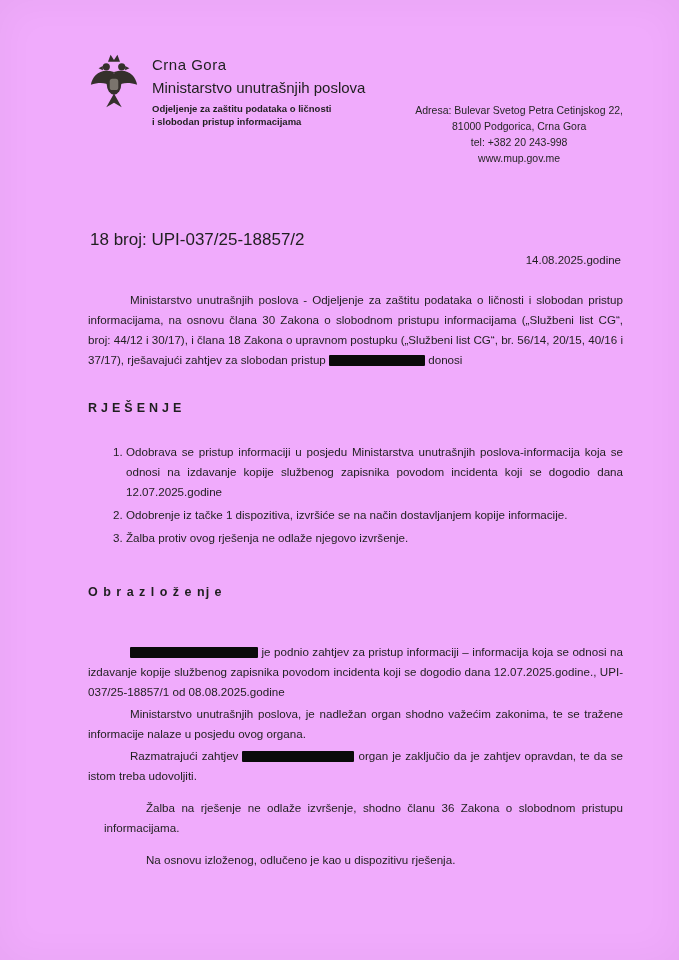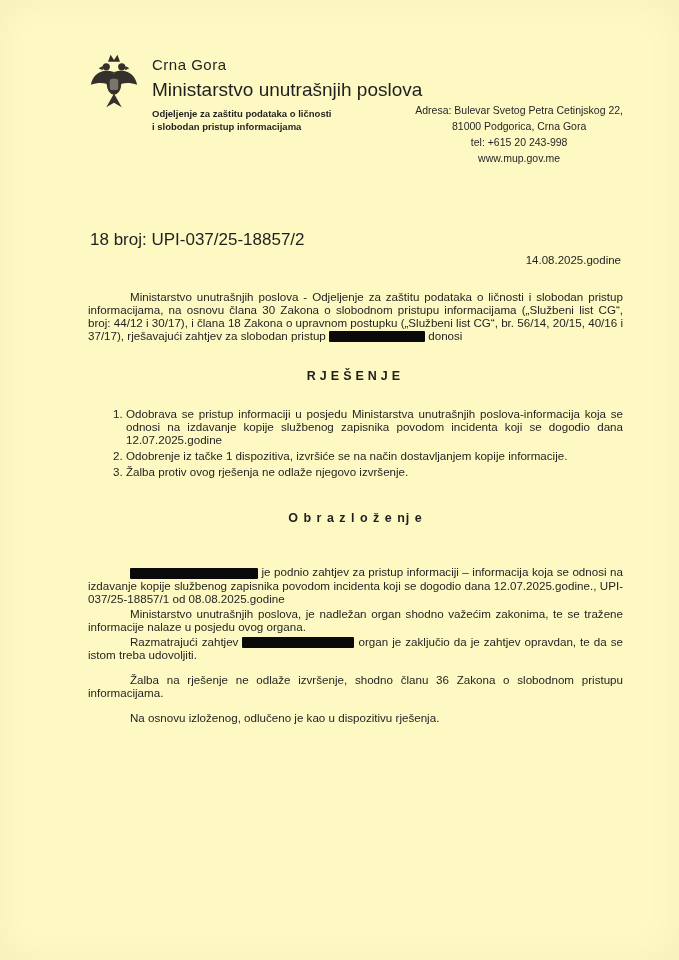--- a/index.html
+++ b/index.html
@@ -1,59 +1,59 @@
 <!DOCTYPE html>
 <html><head>
 <meta charset="utf-8">
 <style>
   html,body{margin:0;padding:0;background:#d9d9d9;}
   .page{
     position:relative;
     width:679px;height:960px;
     margin:0 auto;
-    background:#fef9c3;
+    background:#f0abfc;
     font-family:"Liberation Sans","DejaVu Sans",sans-serif;
     color:#1f1f1f;
     overflow:hidden;
     box-shadow:inset 0 0 40px rgba(0,0,0,0.04);
   }
   
   .letterhead{position:absolute;top:50px;left:88px;right:56px;}
   .coat{position:absolute;left:0;top:4px;width:52px;height:60px;}
   .org{position:absolute;left:64px;top:6px;white-space:nowrap;}
   .country{font-size:15px;letter-spacing:0.5px;margin-bottom:6px;}
-  .ministry{font-size:19px;margin-bottom:6px;}
+  .ministry{font-size:15px;margin-bottom:6px;}
   .dept{font-size:9.5px;font-weight:bold;line-height:13px;}
   .addr{position:absolute;right:0;top:52px;text-align:center;font-size:10.5px;line-height:16px;color:#262626;}
   .addr .web{font-weight:normal;}
   
   .refline{position:absolute;top:230px;left:90px;font-size:17px;}
   .dateline{position:absolute;top:254px;right:58px;font-size:11.5px;text-align:right;}
   
-  .content{position:absolute;top:290px;left:88px;right:56px;font-size:11.6px;line-height:13px;}
+  .content{position:absolute;top:290px;left:88px;right:56px;font-size:11.6px;line-height:20px;}
   p{margin:0;}
   .just{text-align:justify;}
   .indent{text-indent:42px;}
   .redact{display:inline-block;height:11px;background:#0a0a0a;vertical-align:middle;border-radius:1px;}
   .r1{width:96px;}
   .r2{width:128px;}
   .r3{width:112px;}
   .title{
     margin:28px 0 24px 0;
-    text-align:center;
+    text-align:left;
     font-size:12.5px;
     font-weight:bold;
     letter-spacing:4px;
   }
   .title2{margin-top:34px;margin-bottom:0;letter-spacing:1px;}
   ol{margin:0;padding-left:38px;}
   ol li{margin-bottom:3px;text-align:justify;}
   .first-expl{margin-top:40px;}
   .tight{margin-top:2px;}
-  .gap{margin-top:12px;}
+  .gap{margin-top:12px;margin-left:16px;}
 </style>
 </head>
 <body>
 
 <div class="page">
 
   <div class="letterhead">
 
     <div class="coat">
       <svg viewBox="0 0 60 70" width="52" height="60" aria-hidden="true">
@@ -75,21 +75,21 @@
     <div class="org">
       <div class="country">Crna Gora</div>
       <div class="ministry">Ministarstvo unutrašnjih poslova</div>
       <div class="dept">Odjeljenje za zaštitu podataka o ličnosti</div>
       <div class="dept">i slobodan pristup informacijama</div>
     </div>
 
     <div class="addr">
       <div>Adresa: Bulevar Svetog Petra Cetinjskog 22,</div>
       <div>81000 Podgorica, Crna Gora</div>
-      <div>tel: +615 20 243-998</div>
+      <div>tel: +382 20 243-998</div>
       <div class="web">www.mup.gov.me</div>
     </div>
 
   </div>
 
   <div class="refline">18 broj: UPI-037/25-18857/2</div>
   <div class="dateline">14.08.2025.godine</div>
 
   <div class="content">
 

